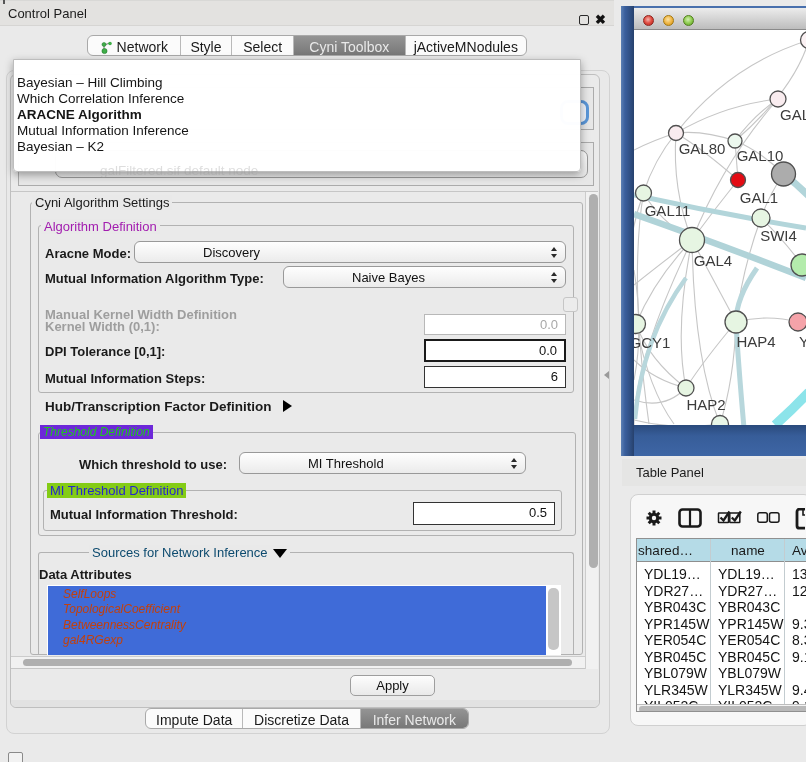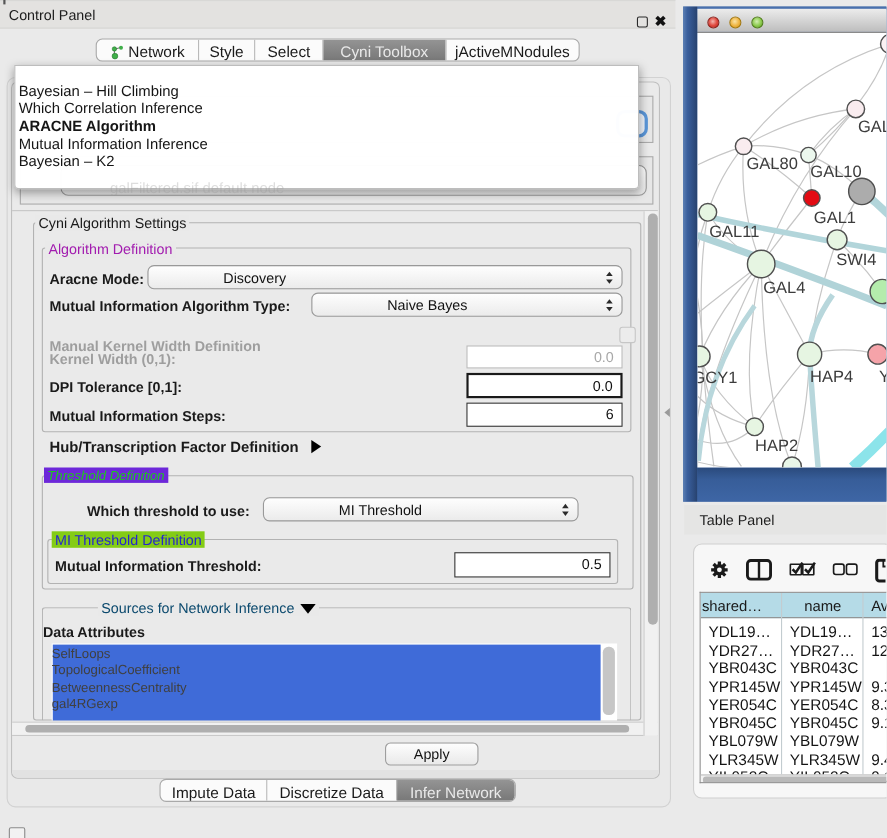--- a/index.html
+++ b/index.html
@@ -124,21 +124,21 @@
 <div class="abs" style="left:43px;top:490px;width:519px;height:41px;border:1px solid #b2b2b2;border-radius:3px;"></div>
 <div class="abs" style="left:47px;top:483px;font-size:13px;color:#2525ce;background:#84cc16;padding:0 3px;">MI Threshold Definition</div>
 <div class="lab" style="left:50px;top:507px;">Mutual Information Threshold:</div>
 <div class="field" style="left:413px;top:502px;width:142px;height:23px;border:1.5px solid #333;line-height:20px;">0.5</div>
 
 <div class="abs" style="left:38px;top:552px;width:536px;height:103px;border:1px solid #b2b2b2;border-top-left-radius:3px;border-top-right-radius:3px;border-bottom:none;"></div>
 <div class="abs" style="left:41px;top:545px;font-size:13px;color:#0c4a6e;background:#e9e9e9;padding:0 3px;margin-left:48px;">Sources for Network Inference <span style="display:inline-block;width:0;height:0;border-left:7px solid transparent;border-right:7px solid transparent;border-top:9px solid #000;vertical-align:middle;margin-left:2px;"></span></div>
 <div class="lab" style="left:39px;top:567px;">Data Attributes</div>
 <div class="abs" style="left:47px;top:585px;width:514px;height:70px;background:#fff;overflow:hidden;">
   <div style="position:absolute;left:1px;top:1px;width:498px;height:75px;background:#3f6bd8;"></div>
-  <div style="position:absolute;left:0;top:2px;font-size:12px;color:#404040;line-height:15.3px;">SelfLoops<br>TopologicalCoefficient<br>BetweennessCentrality<br>gal4RGexp</div>
+  <div style="position:absolute;left:16px;top:2px;font-size:12px;color:#c2410c;line-height:15.3px;font-style:italic;">SelfLoops<br>TopologicalCoefficient<br>BetweennessCentrality<br>gal4RGexp</div>
   <div style="position:absolute;right:2px;top:3px;width:11px;height:62px;background:#c6c6c6;border-radius:5px;"></div>
 </div>
 
 <div class="abs" style="left:11px;top:656px;width:587px;height:12px;background:#f1f1f1;border-top:1px solid #cccccc;"></div>
 <div class="abs" style="left:23px;top:658.5px;width:549px;height:7px;background:#afafaf;border-radius:4px;"></div>
 
 <div class="abs" style="left:585px;top:192px;width:13px;height:477px;background:#f1f1f1;border-left:1px solid #cccccc;"></div>
 <div class="abs" style="left:588.5px;top:194px;width:9px;height:374px;background:#afafaf;border-radius:5px;"></div>
 
 <div class="abs" style="left:350px;top:675px;width:85px;height:21px;border:1px solid #9e9e9e;border-radius:5px;background:linear-gradient(#fdfdfd,#e9e9e9);text-align:center;font-size:13px;line-height:19px;color:#111;">Apply</div>

